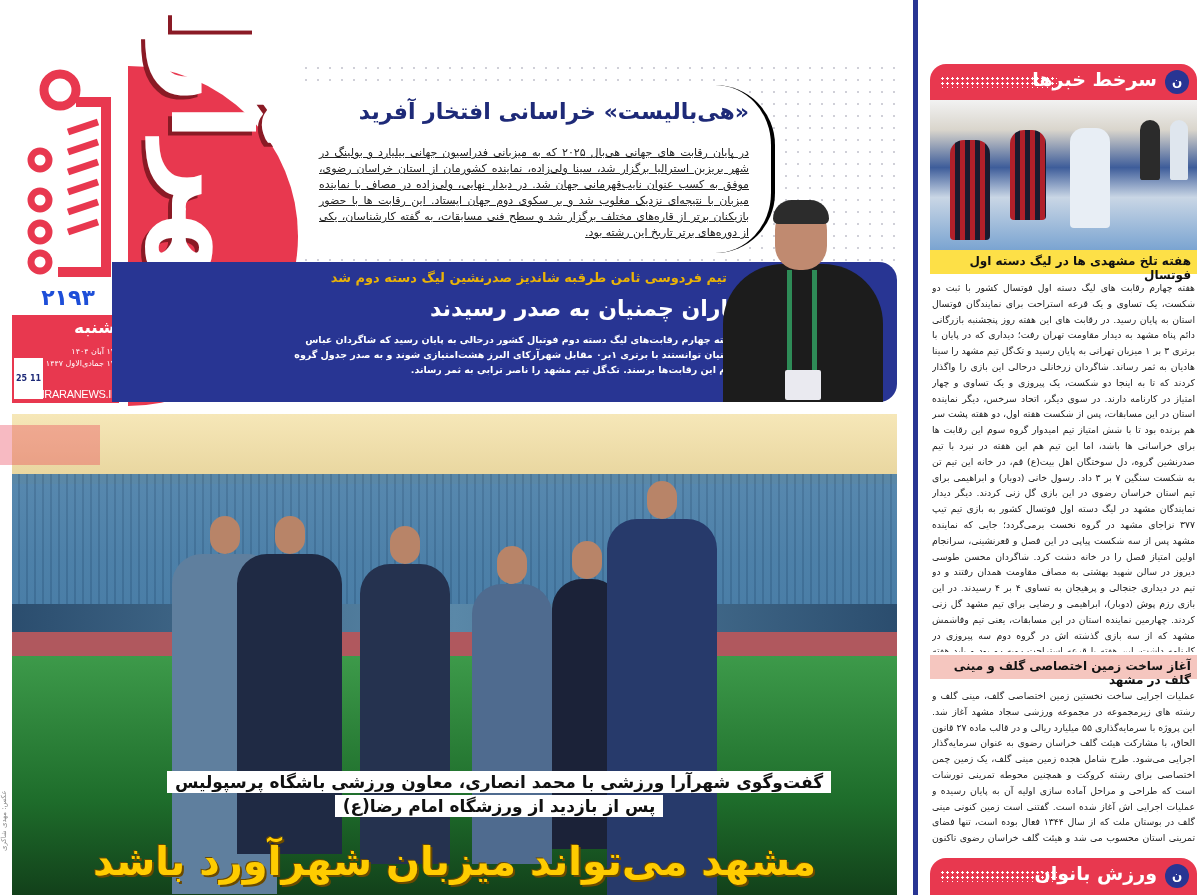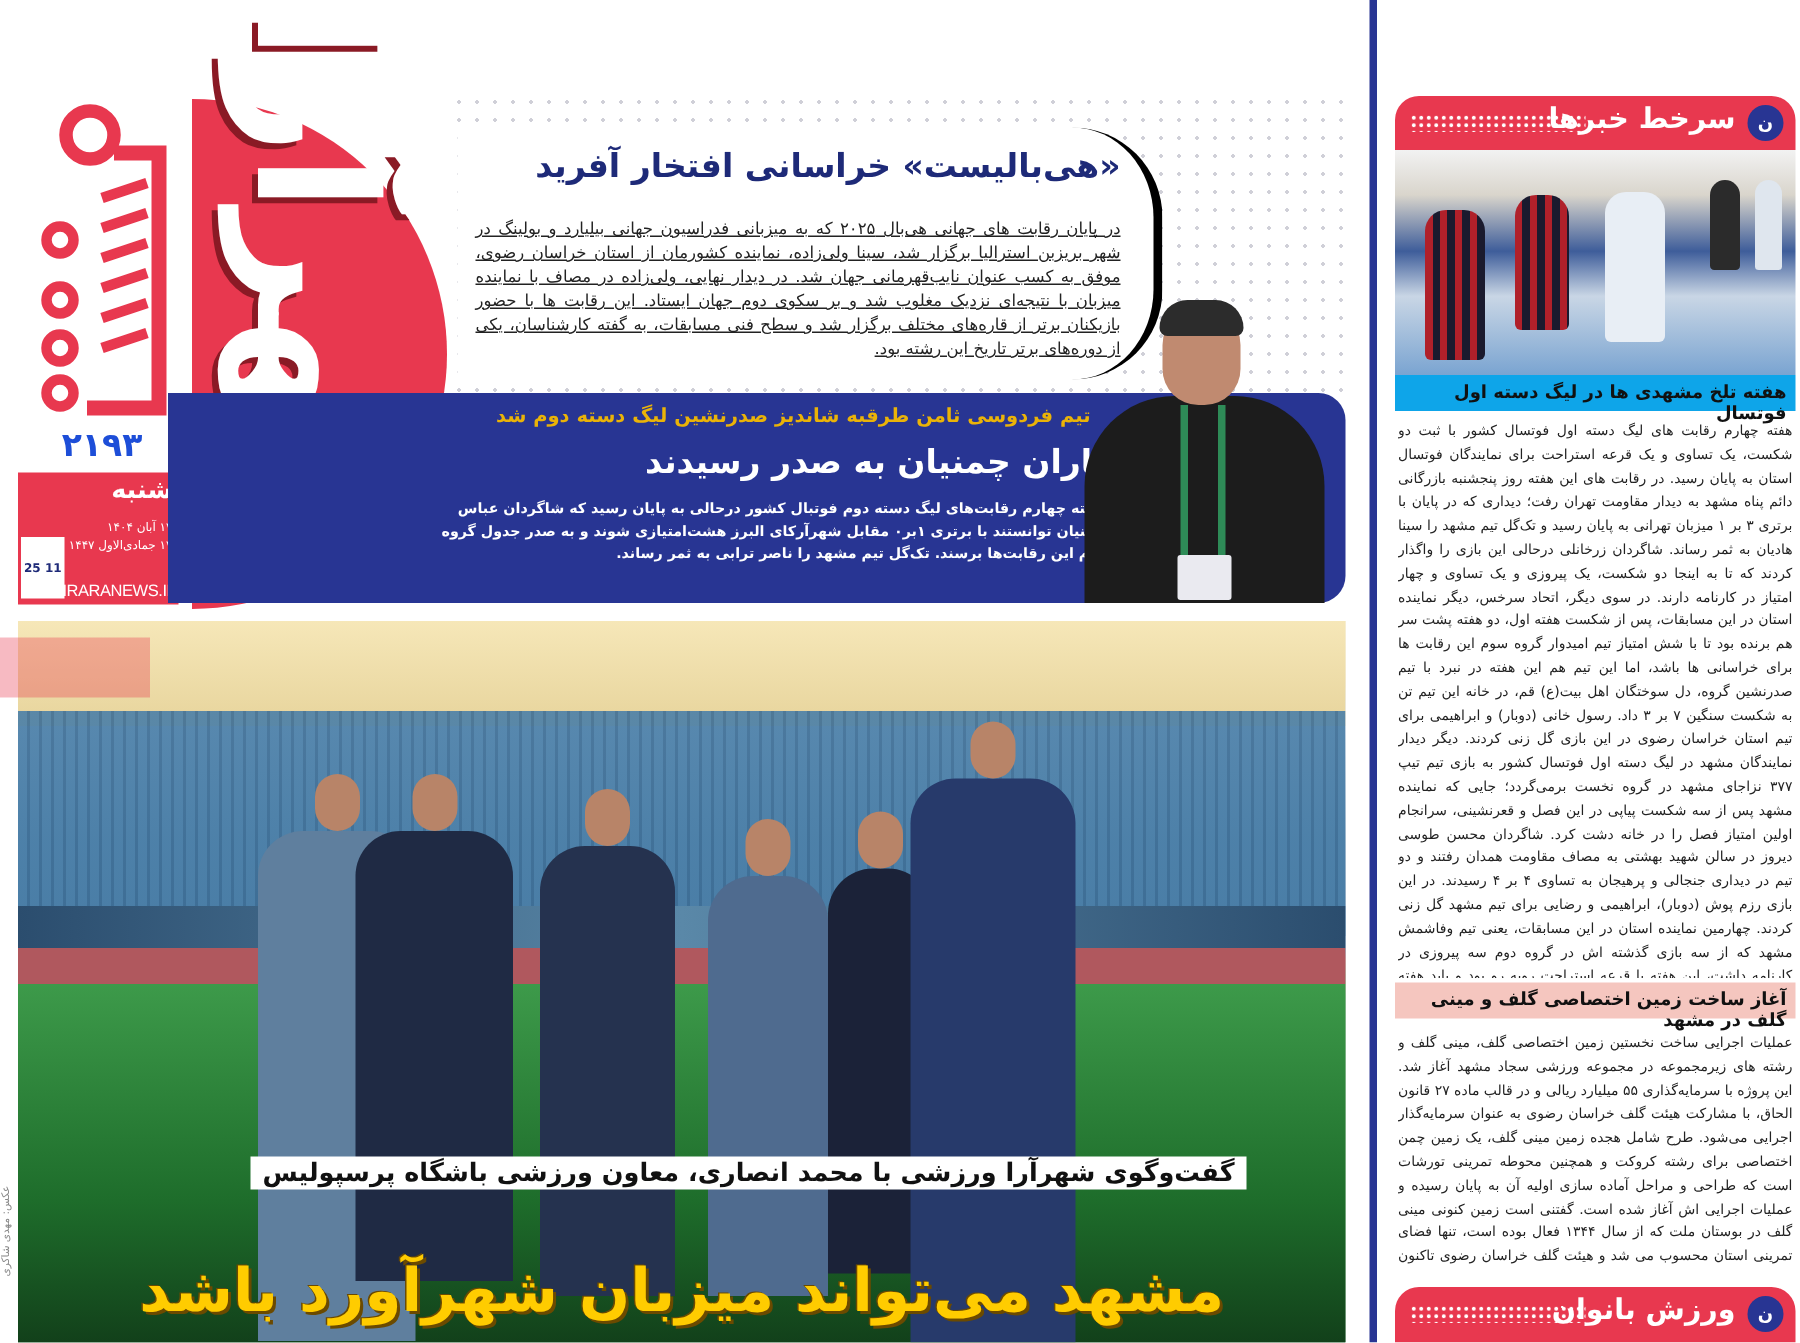--- a/index.html
+++ b/index.html
@@ -16,21 +16,21 @@
   .day-name { position: absolute; right: 4px; top: 2px; font-size: 17px; font-weight: bold; direction: rtl; }
   .day-num { position: absolute; left: 4px; top: 6px; width: 22px; height: 20px; background: #fff; color: #e8384f; border-radius: 6px; font-size: 10px; font-weight: bold; text-align: center; line-height: 20px; margin-top: 47px; }
   .date-line { position: absolute; right: 4px; font-size: 8px; direction: rtl; }
   .date-greg { position: absolute; left: 2px; top: 43px; background: #fff; color: #1e2a78; font-size: 8px; font-weight: bold; padding: 16px 2px; }
   .site-url { position: absolute; left: 3px; bottom: 3px; width: 101px; text-align: center; font-size: 11px; letter-spacing: -0.3px; font-family: "Liberation Sans", sans-serif; }
   .mast-circle { left: 128px; top: 66px; width: 170px; height: 340px; background: #e8384f; border-radius: 0 170px 170px 0; }
   .mast-text { left: 130px; top: 80px; width: 160px; height: 310px; color: #fff; font-size: 110px; font-weight: bold; writing-mode: vertical-rl; text-align: center; line-height: 160px; text-shadow: 4px 4px 0 #8a1a25; direction: rtl; }
 
   
   .top-dots { left: 300px; top: 62px; width: 600px; height: 200px; }
-  .story1-box { left: 305px; top: 85px; width: 470px; height: 168px; background: #fff; border-right: 6px solid #000000; border-radius: 0 60px 60px 0; }
+  .story1-box { left: 305px; top: 85px; width: 470px; height: 168px; background: #fff; border-right: 4px solid #000000; border-radius: 0 60px 60px 0; }
   .story1-title { position: absolute; right: 22px; top: 14px; color: #1e2a78; font-size: 22px; font-weight: bold; direction: rtl; }
   .story1-body { position: absolute; right: 22px; top: 60px; width: 430px; color: #222; font-size: 11px; line-height: 16px; direction: rtl; text-align: justify; text-decoration: underline; }
 
   .story2-box { left: 112px; top: 262px; width: 785px; height: 140px; background: #283593; border-radius: 0 18px 18px 0; }
   .story2-kicker { position: absolute; right: 170px; top: 8px; color: #eab308; font-size: 13px; font-weight: bold; direction: rtl; }
   .story2-title { position: absolute; right: 160px; top: 34px; color: #fff; font-size: 22px; font-weight: bold; direction: rtl; }
   .story2-body { position: absolute; right: 160px; top: 70px; width: 450px; color: #fff; font-size: 9.5px; line-height: 15px; direction: rtl; font-weight: bold; }
   .coach-photo { left: 705px; top: 200px; width: 185px; height: 202px; }
   .coach-head { position: absolute; left: 70px; top: 4px; width: 52px; height: 66px; background: #c08a70; border-radius: 26px 26px 24px 24px; }
   .coach-hair { position: absolute; left: 68px; top: 0px; width: 56px; height: 24px; background: #2c2c2c; border-radius: 28px 28px 8px 8px; }
@@ -58,21 +58,21 @@
   
   .divider { left: 913px; top: 0; width: 5px; height: 895px; background: #283593; }
   .section-header { left: 930px; width: 267px; height: 36px; background: #e8384f; border-radius: 16px 16px 0 0; }
   .section-header.bottom { border-radius: 16px 16px 0 0; }
   .sh-icon { position: absolute; right: 8px; top: 6px; width: 24px; height: 24px; border-radius: 12px; background: #283593; color: #fff; font-size: 12px; font-weight: bold; text-align: center; line-height: 24px; }
   .sh-title { position: absolute; right: 40px; top: 4px; color: #fff; font-size: 19px; font-weight: bold; direction: rtl; }
   .sh-dots { position: absolute; left: 10px; right: 140px; top: 12px; height: 12px; background-image: radial-gradient(#fff 1.2px, transparent 1.4px); background-size: 5px 5px; }
 
   .futsal-photo { left: 930px; top: 100px; width: 267px; height: 150px; background: linear-gradient(#f2f2f2 0%, #d9d5cc 20%, #3e5d9a 45%, #c9d6e5 65%, #7aa4d1 100%); overflow: hidden; }
   .player { position: absolute; border-radius: 14px 14px 4px 4px; }
-  .photo-caption-bar { left: 930px; top: 250px; width: 267px; height: 24px; background: #0ea5e9; }
+  .photo-caption-bar { left: 930px; top: 250px; width: 267px; height: 24px; background: #fde047; }
   .photo-caption { position: absolute; right: 6px; top: 4px; font-size: 12px; font-weight: bold; color: #111; direction: rtl; }
 
   .side-body { left: 932px; width: 263px; color: #222; font-size: 9.3px; line-height: 15.8px; direction: rtl; text-align: justify; }
   .sub-header { left: 930px; top: 655px; width: 267px; height: 24px; background: #f5c6bf; }
   .sub-title { position: absolute; right: 6px; top: 4px; font-size: 12px; font-weight: bold; color: #111; direction: rtl; }
 </style>
 </head>
 <body>
 
 <div class="abs dots top-dots"></div>
@@ -142,20 +142,21 @@
       <div class="head"></div>
     </div>
   <div class="person" style="left:595px; top:105px; width:110px; height:376px; background:#273a6b;">
       <div class="head"></div>
     </div>
 </div>
 <div class="abs ad-stripe"></div>
 
 <div class="abs caption-lines">
   <div><span class="cap-line">گفت‌وگوی شهرآرا ورزشی با محمد انصاری، معاون ورزشی باشگاه پرسپولیس</span></div>
+  <div><span class="cap-line">پس از بازدید از ورزشگاه امام رضا(ع)</span></div>
 </div>
 <div class="abs headline">مشهد می‌تواند میزبان شهرآورد باشد</div>
 <div class="abs photo-credit">عکس: مهدی شاکری</div>
 
 <div class="abs divider"></div>
 
 <div class="abs section-header" style="top:64px;">
   <div class="sh-dots"></div>
   <div class="sh-icon">ن</div>
   <div class="sh-title">سرخط خبرها</div>

